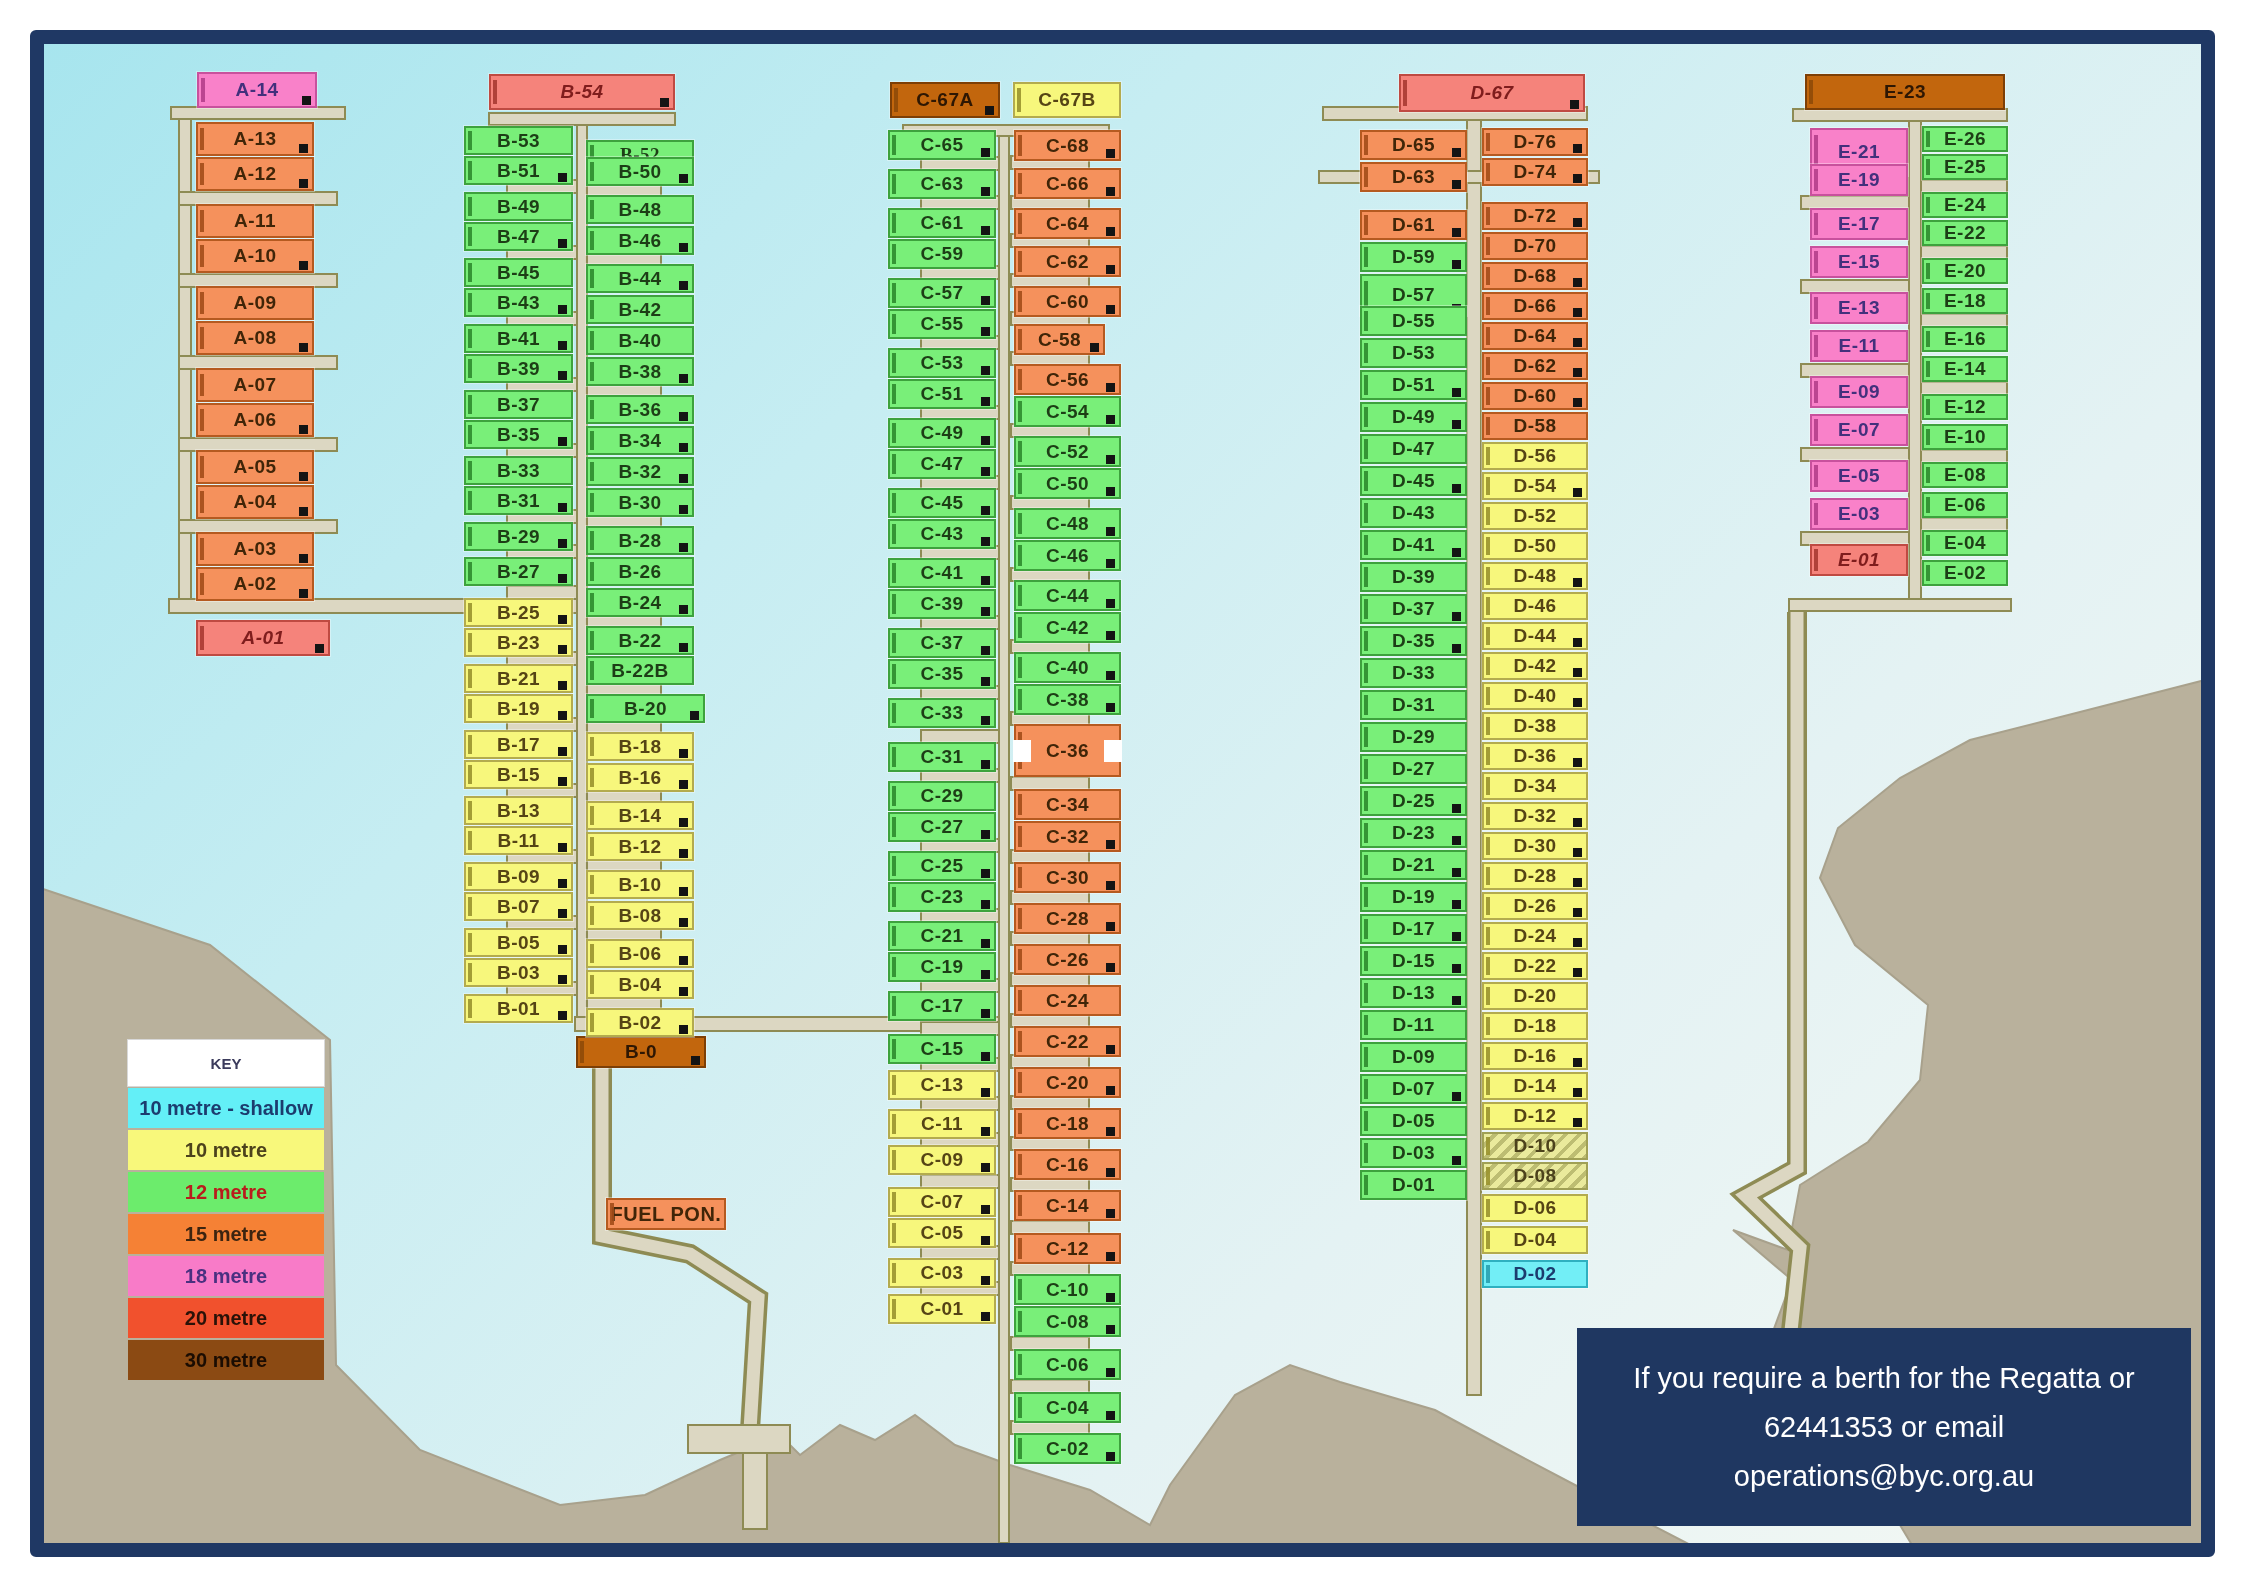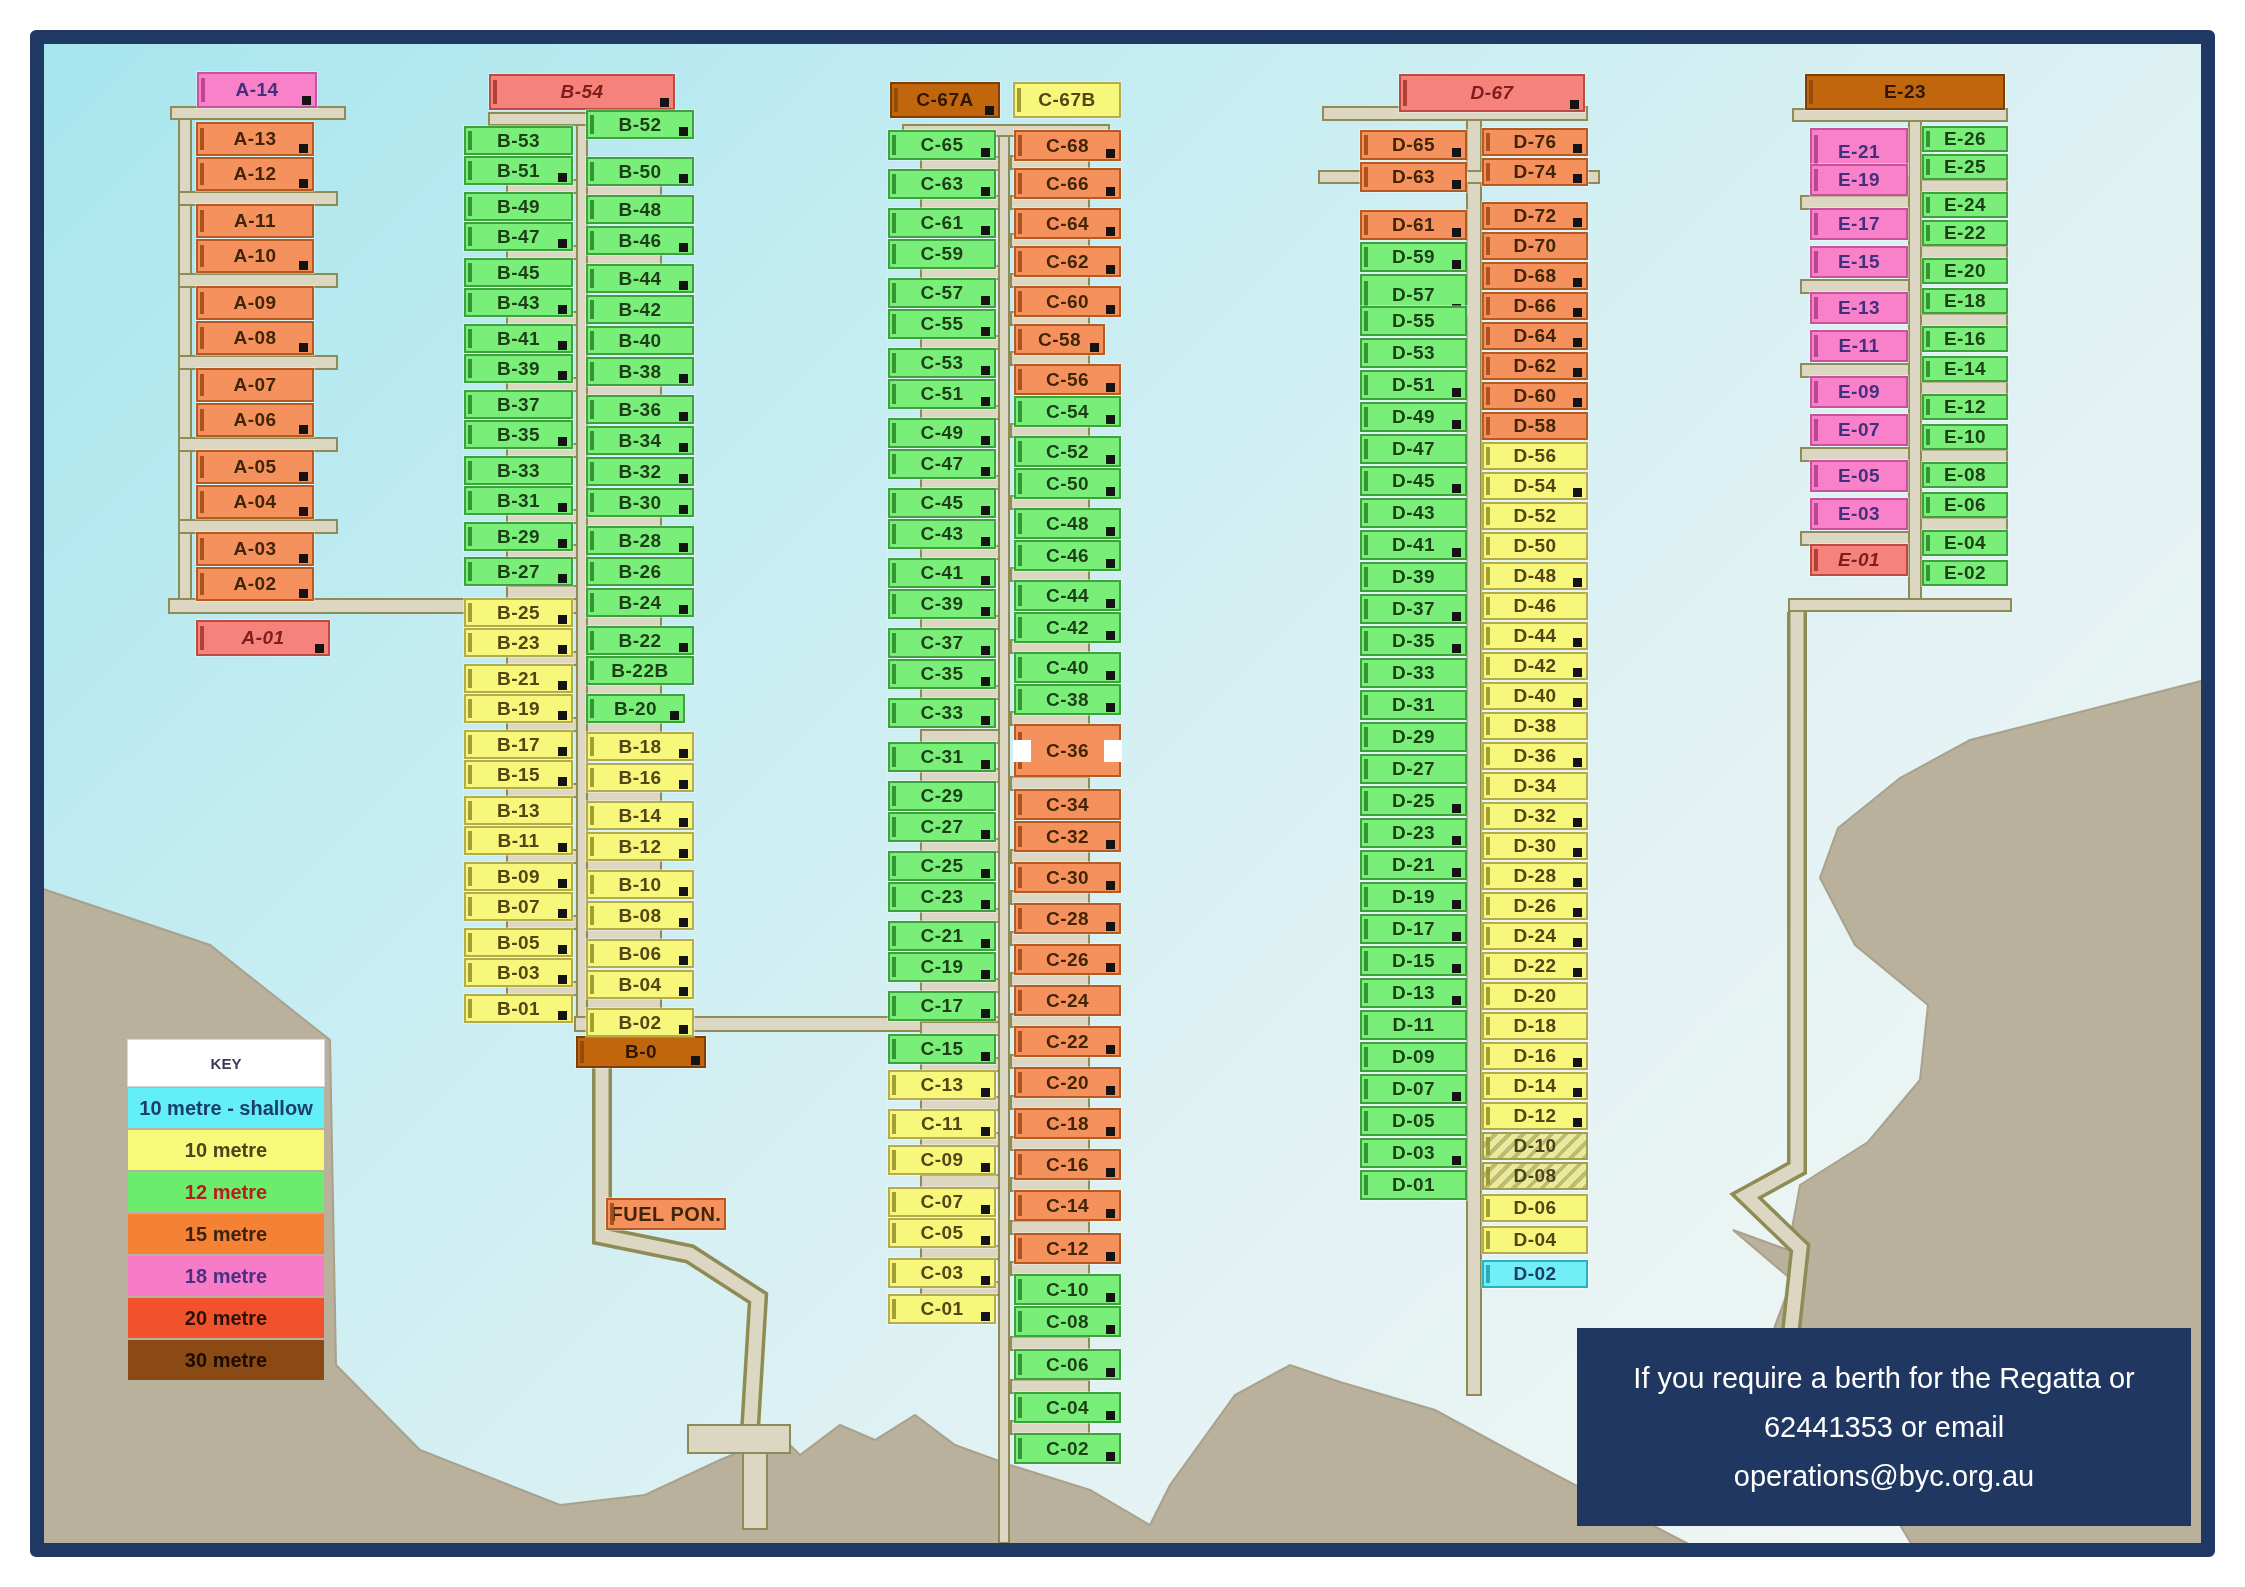--- a/index.html
+++ b/index.html
@@ -244,21 +244,21 @@
           </div>
           <div class="berth c-y10" style="position: absolute; left: 464px; top: 958px; width: 109px; height: 29px;">
             <span>B-03</span>
             <div class="mk"></div>
           </div>
           <div class="stub" style="position: absolute; left: 506px; top: 981px; width: 72px; height: 15px;"></div>
           <div class="berth c-y10" style="position: absolute; left: 464px; top: 994px; width: 109px; height: 29px;">
             <span>B-01</span>
             <div class="mk"></div>
           </div>
-          <div class="berth c-g12" style="position: absolute; left: 586px; top: 110px; width: 108px; height: 29px;">
+          <div class="berth c-g12" style="position: absolute; left: 586px; top: 140px; width: 108px; height: 29px; font-family: Liberation Serif, serif;">
             <span>B-52</span>
             <div class="mk"></div>
           </div>
           <div class="berth c-g12" style="position: absolute; left: 586px; top: 157px; width: 108px; height: 29px;">
             <span>B-50</span>
             <div class="mk"></div>
           </div>
           <div class="stub" style="position: absolute; left: 586px; top: 182px; width: 76px; height: 15px;"></div>
           <div class="berth c-g12" style="position: absolute; left: 586px; top: 195px; width: 108px; height: 29px;">
             <span>B-48</span>
@@ -313,21 +313,21 @@
           </div>
           <div class="stub" style="position: absolute; left: 586px; top: 613px; width: 76px; height: 15px;"></div>
           <div class="berth c-g12" style="position: absolute; left: 586px; top: 626px; width: 108px; height: 29px;">
             <span>B-22</span>
             <div class="mk"></div>
           </div>
           <div class="berth c-g12" style="position: absolute; left: 586px; top: 656px; width: 108px; height: 29px;">
             <span>B-22B</span>
           </div>
           <div class="stub" style="position: absolute; left: 586px; top: 681px; width: 76px; height: 15px;"></div>
-          <div class="berth c-g12" style="position: absolute; left: 586px; top: 694px; width: 99px; height: 29px;">
+          <div class="berth c-g12" style="position: absolute; left: 586px; top: 694px; width: 119px; height: 29px;">
             <span>B-20</span>
             <div class="mk"></div>
           </div>
           <div class="stub" style="position: absolute; left: 586px; top: 719px; width: 76px; height: 15px;"></div>
           <div class="berth c-y10" style="position: absolute; left: 586px; top: 732px; width: 108px; height: 29px;">
             <span>B-18</span>
             <div class="mk"></div>
           </div>
           <div class="berth c-y10" style="position: absolute; left: 586px; top: 763px; width: 108px; height: 29px;">
             <span>B-16</span>

